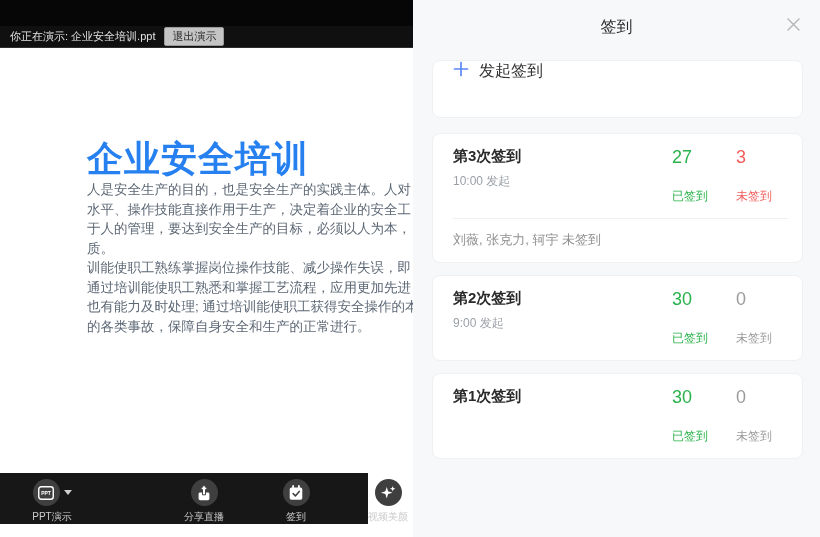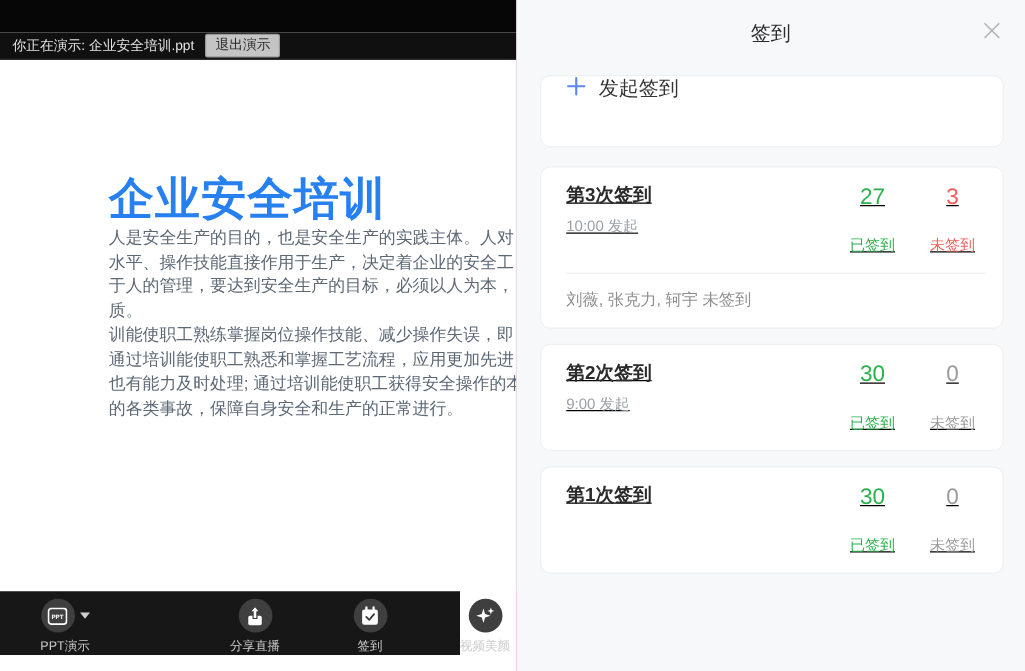--- a/index.html
+++ b/index.html
@@ -1,18 +1,18 @@
 <!DOCTYPE html>
 <html><head>
 <meta charset="utf-8">
 <style>
   * { margin:0; padding:0; box-sizing:border-box; }
   html,body { width:820px; height:537px; background:#fff;
     font-family:"Liberation Sans","DejaVu Sans",sans-serif; }
-  .screen { position:relative; width:820px; height:537px; overflow:hidden; background:#be185d; }
+  .screen { position:relative; width:820px; height:537px; overflow:hidden; background:#0f766e; }
 
   
   .stage { position:absolute; left:0; top:0; width:413px; height:537px; background:#fff; }
   .stage-top { position:absolute; left:0; top:0; width:100%; height:26px; background:#060606; }
   .presenter-bar { position:absolute; left:0; top:26px; width:100%; height:22px; background:#101010;
     border-bottom:1px solid #2e2e2e; display:flex; align-items:center; padding:0 10px; gap:9px; }
   .presenting-label { color:#e3e3e3; font-size:11px; white-space:nowrap; }
   .exit-btn { background:#c4c4c4; color:#2a2a2a; border:1px solid #9a9a9a; border-radius:2px;
     font-size:11px; padding:2px 7px; line-height:13px; cursor:pointer; }
 
@@ -40,25 +40,25 @@
   .panel-title { position:absolute; left:0; right:0; top:17px; text-align:center;
     font-size:16px; font-weight:500; color:#2b2b2b; }
   .close-btn { position:absolute; right:18px; top:15px; width:18px; height:18px; cursor:pointer;
     display:flex; align-items:center; justify-content:center; }
   .panel-body { padding:2px 17px 0 19px; }
   .card { background:#ffffff; border:1px solid #eef0f2; border-radius:8px; }
   .create-card { height:58px; display:flex; align-items:flex-start; padding:0 20px; gap:10px;
     margin-bottom:15px; cursor:pointer; }
   .create-label { font-size:16px; color:#333; font-weight:500; }
   .session-card { margin-bottom:12px; padding:13px 14px 13px 20px; }
-  .session-main { display:flex; align-items:flex-start;text-decoration:underline; }
+  .session-main { display:flex; align-items:flex-start; }
   .session-info { flex:1; min-width:0; }
   .session-name { font-size:15px; font-weight:600; color:#2a2a2a; }
   .session-time { font-size:12px; color:#9aa0a6; margin-top:7px; }
-  .stat { width:52px; text-align:center; margin-left:12px; }
+  .stat { width:52px; text-align:left; margin-left:12px; }
   .stat-num { font-size:18px; line-height:20px; }
   .stat-label { font-size:12px; margin-top:21px; }
   .stat.green .stat-num, .stat.green .stat-label { color:#2bb24c; }
   .stat.red .stat-num,   .stat.red .stat-label   { color:#f25d5d; }
   .stat.neutral .stat-num, .stat.neutral .stat-label { color:#9b9b9b; }
   .session-note-wrap { border-top:1px solid #f0f0f0; margin-top:13px; padding-top:12px; }
   .session-note { font-size:13px; color:#8f8f8f; }
 </style>
 </head>
 <body>

